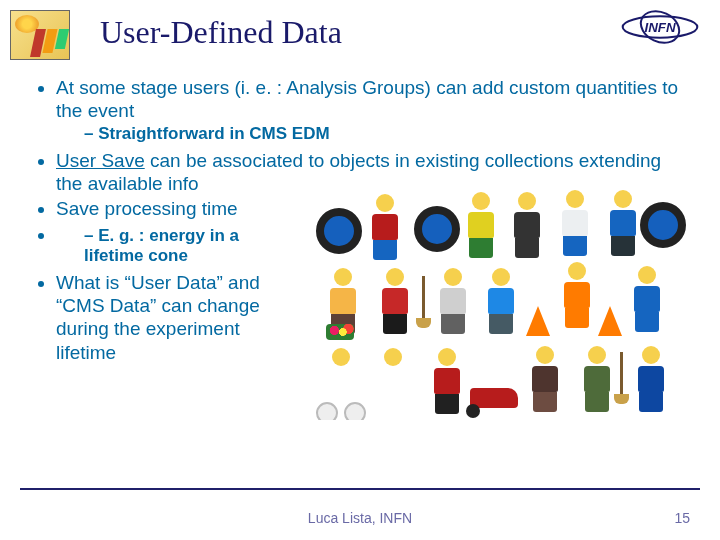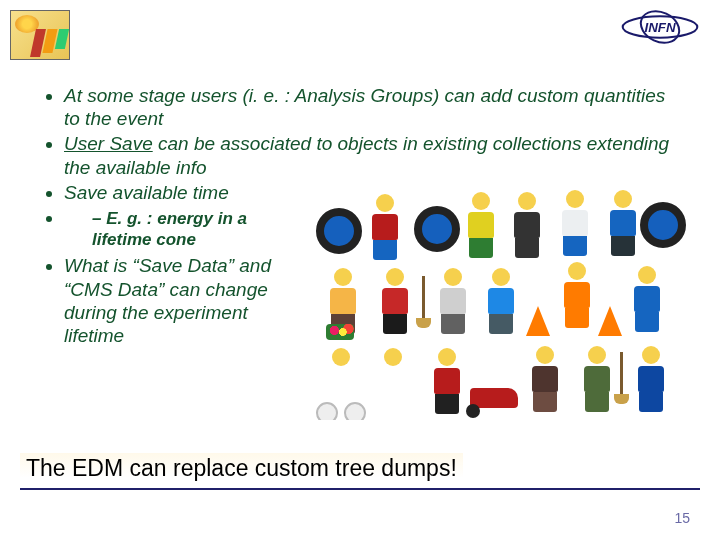--- a/index.html
+++ b/index.html
@@ -69,27 +69,26 @@
     text-decoration: underline;
   }
   .logo-right svg { width: 100%; height: 100%; }
   .body {
     position: absolute;
     top: 72px;
     left: 28px;
     right: 28px;
   }
   ul.lvl1 {
-    margin: 12px;
+    margin: 4px;
     padding-left: 24px;
     list-style-type: disc;
     font-size: 19px;
     line-height: 1.22;
-    color: #14532d;
-    font-style: italic;
+    color: #0369a1;
   }
   ul.lvl1 > li { margin-bottom: 2px; }
   ul.lvl2 {
     margin: 2px 0 4px 0;
     padding-left: 28px;
     list-style-type: none;
     font-size: 17px;
     font-weight: bold;
   }
   ul.lvl2 > li::before {
@@ -197,44 +196,48 @@
 
   <div class="logo-left">
     <div class="sun"></div>
     <div class="tri">
         <span></span>
         <span></span>
         <span></span>
       </div>
   </div>
 
+  <div class="title">User-Defined Data</div>
 
   <div class="logo-right">
     <svg viewBox="0 0 120 50">
       <ellipse cx="60" cy="25" rx="56" ry="16" fill="none" stroke="#1a1a6a" stroke-width="3"></ellipse>
       <ellipse cx="60" cy="25" rx="30" ry="22" fill="none" stroke="#1a1a6a" stroke-width="3" transform="rotate(25 60 25)"></ellipse>
       <text x="60" y="32" text-anchor="middle" font-family="Arial" font-size="20" font-weight="bold" font-style="italic" fill="#1a1a6a">INFN</text>
     </svg>
   </div>
 
   <div class="body">
     <ul class="lvl1">
       <li>
         <span>At some stage users (i. e. : Analysis Groups) can add custom quantities to the event</span>
+        <ul class="lvl2">
+          <li>Straightforward in CMS EDM</li>
+        </ul>
       </li>
       <li>
         <span class="ud">User Save</span><span> can be associated to objects in existing collections extending the available info</span>
       </li>
-      <li class="narrow">Save available time</li>
+      <li class="narrow">Save processing time</li>
       <li class="narrow">
         <ul class="lvl2">
           <li>E. g. : energy in a lifetime cone</li>
         </ul>
       </li>
-      <li class="narrow">What is “Save Data” and “CMS Data” can change during the experiment lifetime</li>
+      <li class="narrow">What is “User Data” and “CMS Data” can change during the experiment lifetime</li>
     </ul>
   </div>
 
   <div class="lego-img" aria-label="lego-minifigures-community-workers">
 
     <div class="wheel" style="top:18px;left:6px;"></div>
     <div class="fig" style="top:4px;left:54px;">
         <div class="head"></div>
         <div class="torso" style="background:#b71c1c;"></div>
         <div class="legs" style="background:#1565c0;"></div>
@@ -328,18 +331,18 @@
         <div class="legs" style="background:#4e6b3a;"></div>
       </div>
     <div class="broom" style="top:162px;left:310px;"></div>
     <div class="fig" style="top:156px;left:320px;">
         <div class="head"></div>
         <div class="torso" style="background:#0d47a1;"></div>
         <div class="legs" style="background:#0d47a1;"></div>
       </div>
   </div>
 
-  <div class="callout">The EDM can replace custom tree dumps!</div>
   <hr class="callout-rule">
 
+  <div class="footer-center">Luca Lista, INFN</div>
   <div class="footer-pagenum">15</div>
 
 </div>
 
 </body></html>

